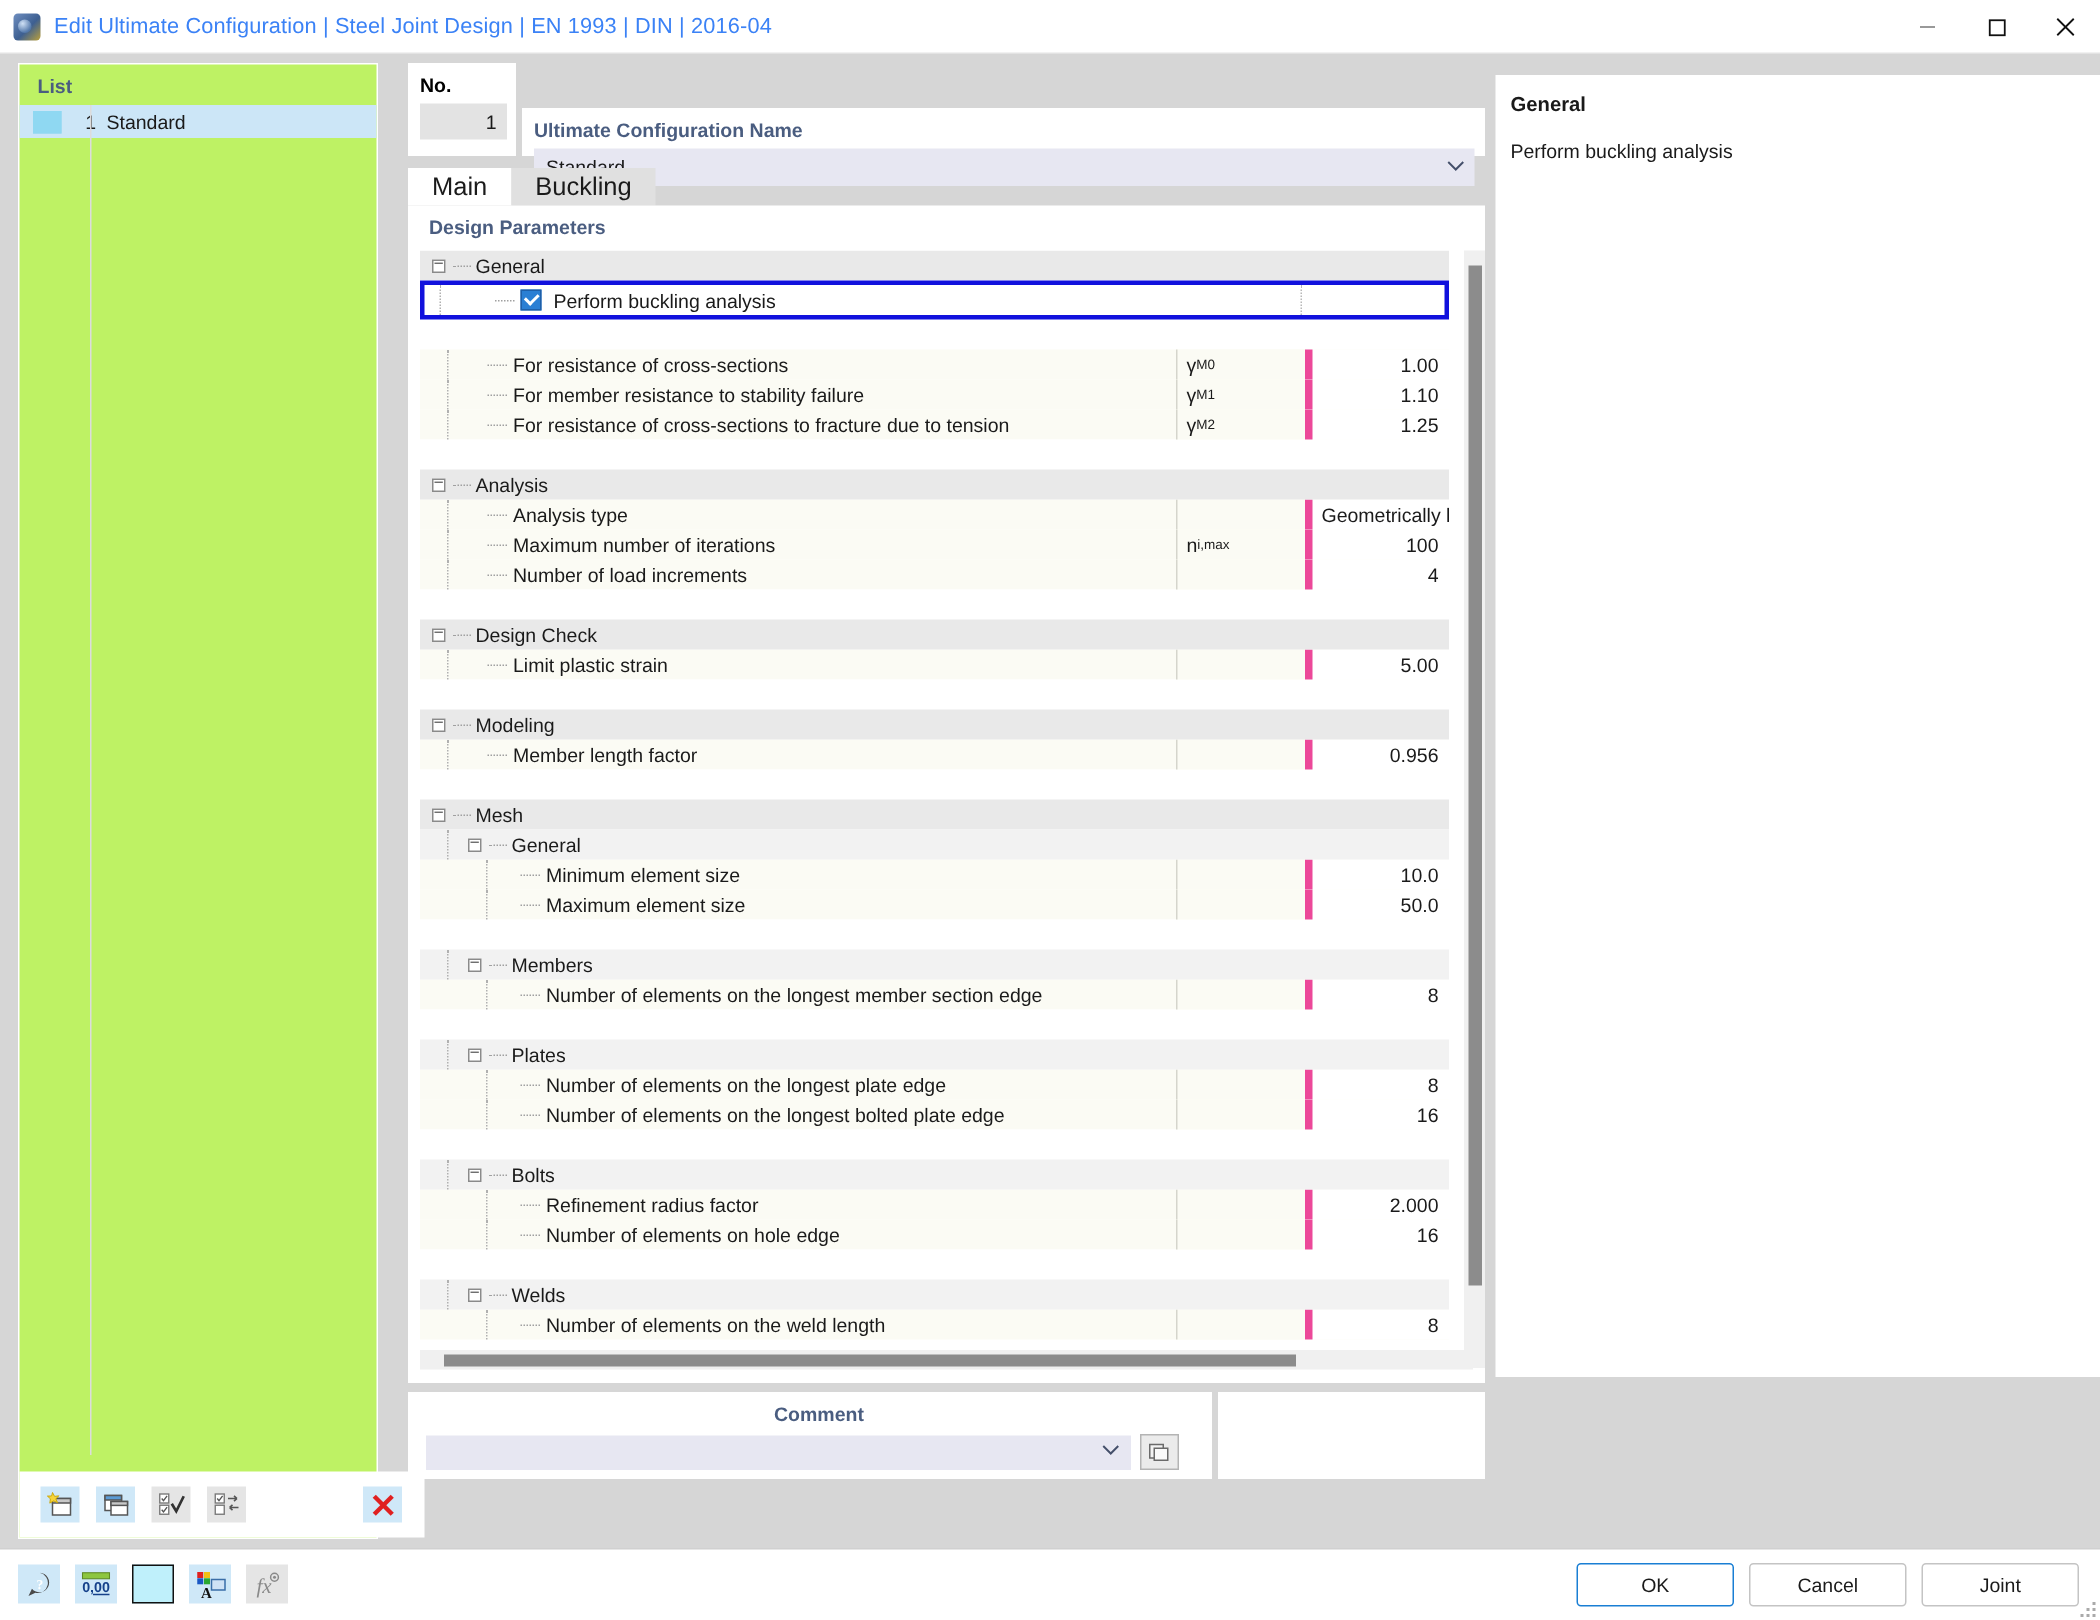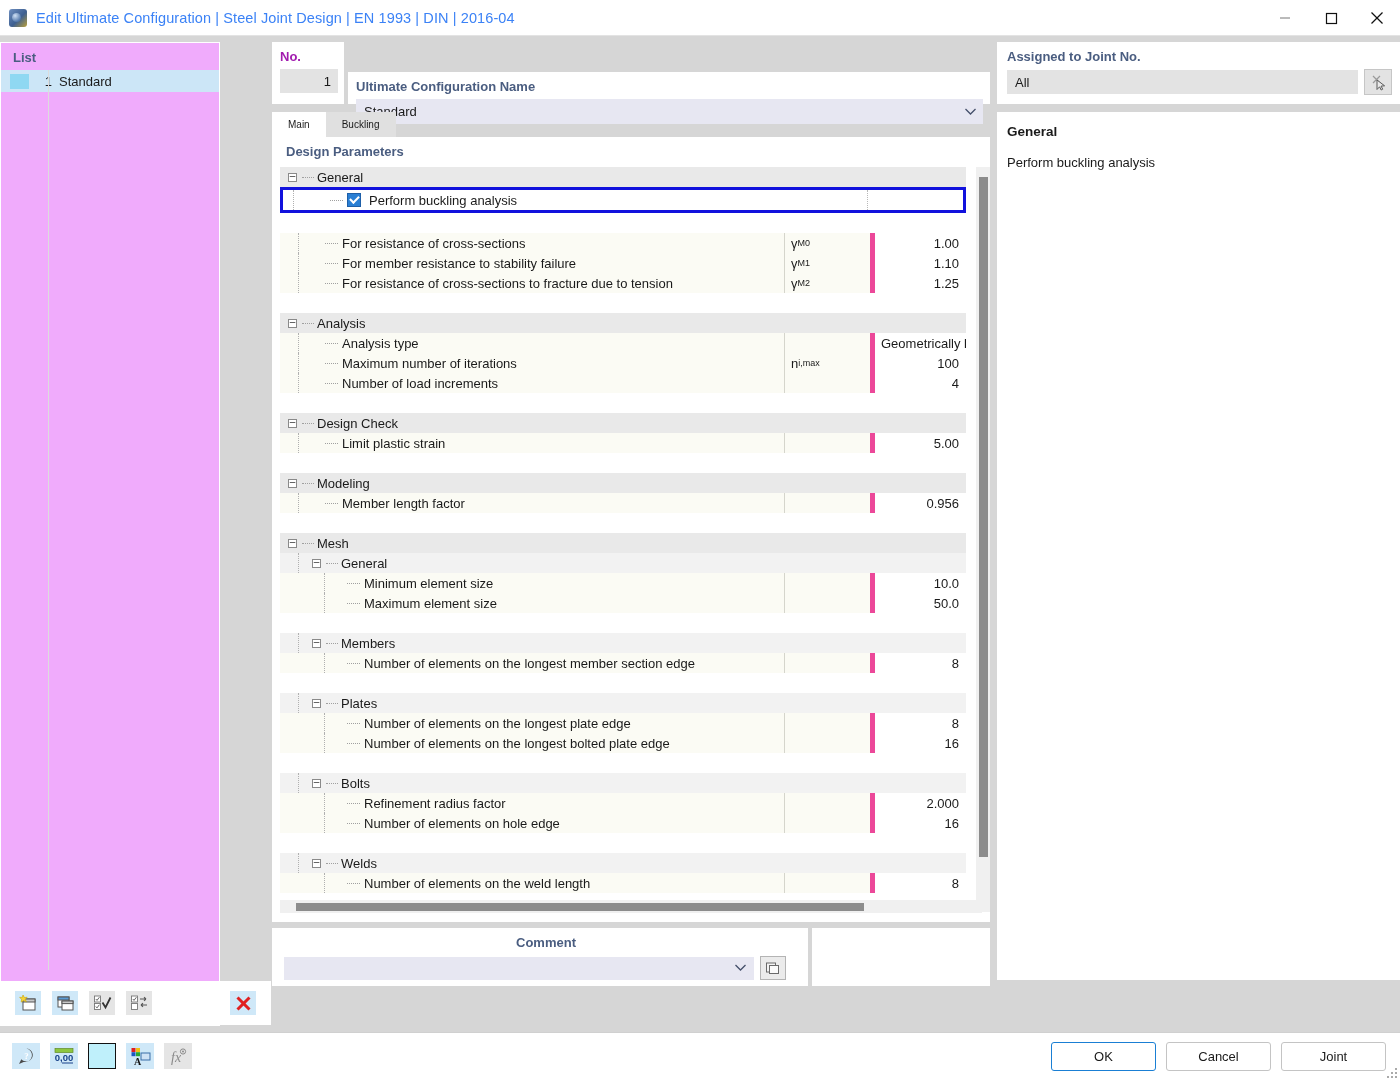--- a/index.html
+++ b/index.html
@@ -44,23 +44,23 @@
 
   
   #body-area {
     position: absolute; top: 36px; left: 0;
     width: 1400px; height: 996px;
     background: #d6d6d6;
   }
 
   
   #left-panel {
-    position: absolute; left: 0; top: 6px;
-    width: 220px; height: 984px;
-    background: #f0abfc;
+    position: absolute; left: 12px; top: 6px;
+    width: 240px; height: 984px;
+    background: #bef264;
     border: 1px solid #ffffff;
   }
   #list-header {
     padding: 7px 10px 5px 12px;
     font-weight: bold; font-size: 13px; color: #4a5d80;
   }
   #list-rows { position: relative; }
   .list-row {
     height: 22px; display: flex; align-items: center;
     background: #cce6f7;
@@ -92,21 +92,21 @@
 
   
   #center-panel {
     position: absolute; left: 272px; top: 6px;
     width: 718px; height: 984px;
   }
   #topfields { display: flex; gap: 4px; height: 62px; }
   #no-box {
     width: 72px; background: #ffffff; padding: 7px 6px 0 8px;
   }
-  #no-label { font-weight: bold; font-size: 13px; color: #a21caf; }
+  #no-label { font-weight: bold; font-size: 13px; color: #000000; }
   #no-value {
     margin-top: 5px; height: 24px; background: #e3e3e3;
     display: flex; align-items: center; justify-content: flex-end;
     padding-right: 7px; font-size: 13px;
   }
   #name-box {
     flex: 1; background: #ffffff; padding: 7px 7px 0 8px; margin-top: 30px;
   }
   #name-label { font-weight: bold; font-size: 13px; color: #4a5d80; }
   #name-field {
@@ -116,21 +116,21 @@
   }
   .chev { color: #45506b; font-size: 11px; }
 
   
   #tabs {
     margin-top: 8px; height: 25px; display: flex; align-items: flex-end;
     background: #d6d6d6;
   }
   .tab {
     height: 25px; padding: 0 16px; display: flex; align-items: center;
-    font-size: 10px; background: #e0e0e0; color: #1a1a1a;
+    font-size: 17px; background: #e0e0e0; color: #1a1a1a;
   }
   .tab.active { background: #ffffff; }
 
   
   #dp-panel {
     background: #ffffff; height: 785px; position: relative;
     padding: 0;
   }
   #dp-title {
     font-weight: bold; font-size: 13px; color: #4a5d80;
@@ -706,32 +706,20 @@
             </svg>
           </div>
         </div>
       </div>
       <div id="comment-blank"></div>
     </div>
 
   </div>
 
   <div id="right-panel">
-    <div id="assign-box">
-      <div id="assign-label">Assigned to Joint No.</div>
-      <div id="assign-row">
-        <div id="assign-input">All</div>
-        <div id="assign-pick">
-          <svg width="17" height="17" viewBox="0 0 17 17">
-            <path d="M3 2 L10 9 M10 2 L3 9" stroke="#9a9a9a" stroke-width="1.2" fill="none"></path>
-            <path d="M7 6 L7 15.5 L9.6 12.8 L11.2 16 L12.7 15.2 L11.1 12.1 L14.6 11.8 Z" fill="#e9e9e9" stroke="#5a5a5a" stroke-width="1"></path>
-          </svg>
-        </div>
-      </div>
-    </div>
     <div id="help-box">
       <div id="help-title">General</div>
       <div id="help-text">Perform buckling analysis</div>
     </div>
   </div>
 
 </div>
 
 <div id="footer">
   <div id="footer-tools">

